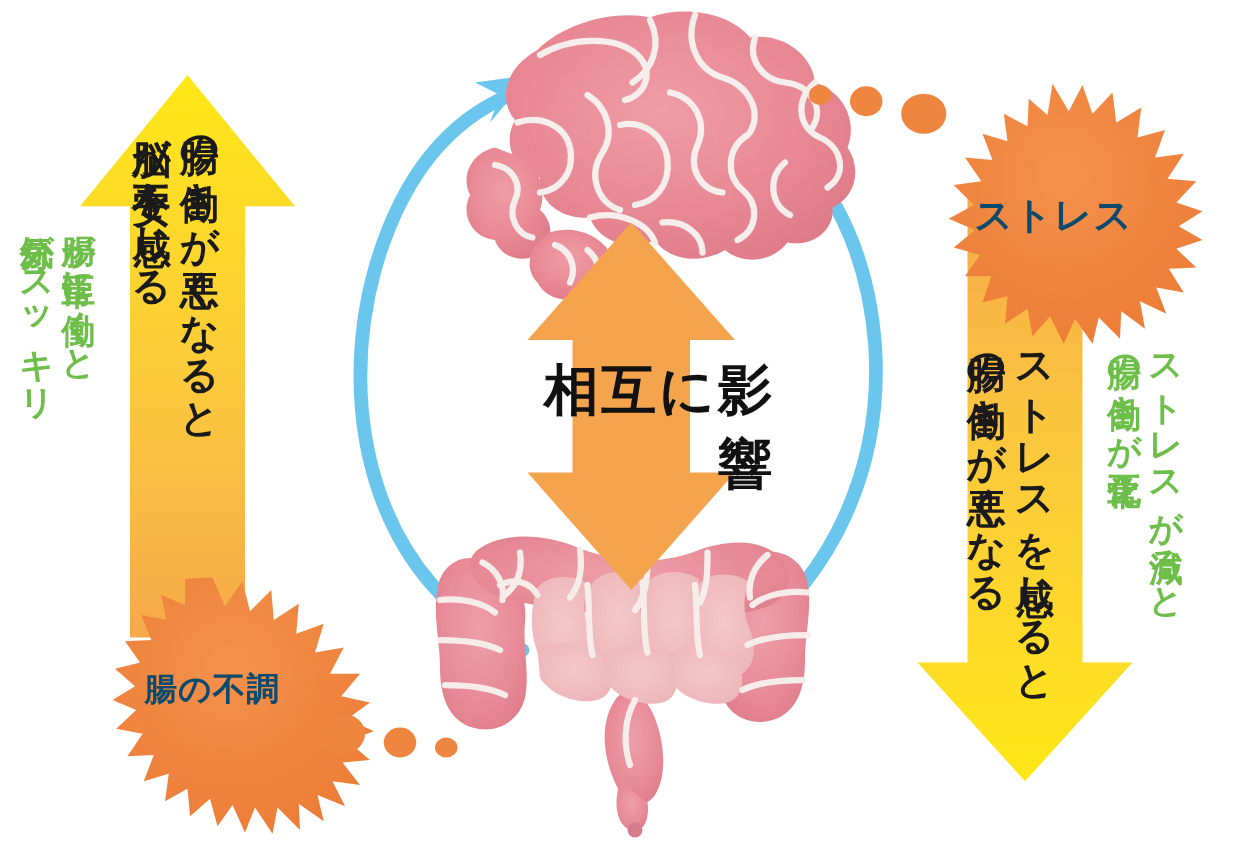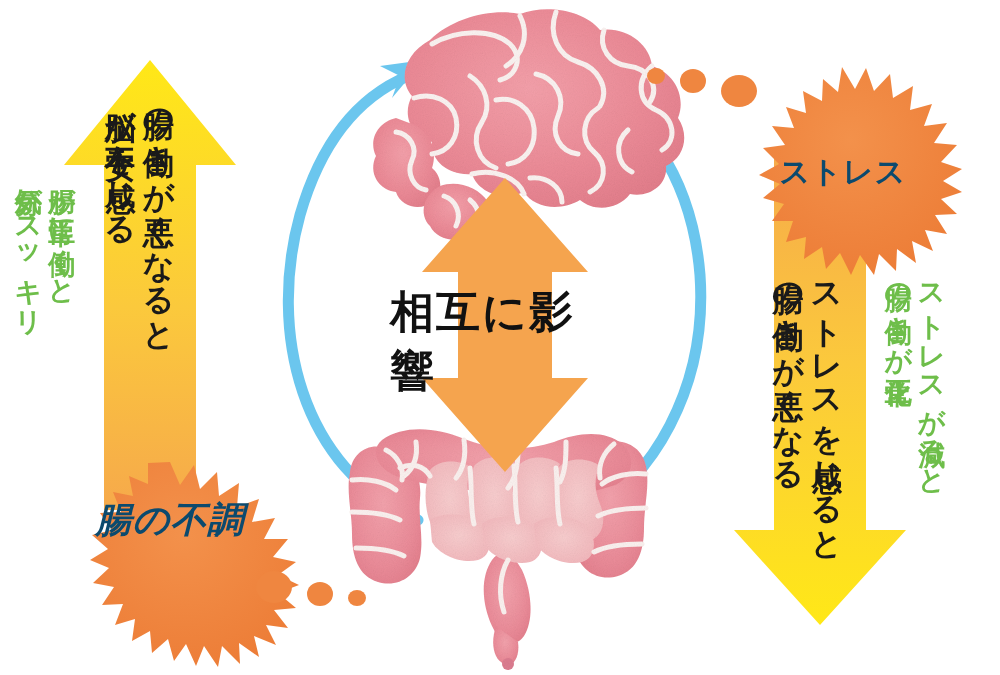--- a/index.html
+++ b/index.html
@@ -40,40 +40,40 @@
     line-height: 1.05;
     white-space: nowrap;
   }
 
   
   #center-label {
     position: absolute;
     left: 390px;
     top: 283px;
     width: 230px;
-    text-align: left;
+    text-align: right;
     font-size: 44px;
     font-weight: bold;
     color: #111111;
     letter-spacing: 2px;
     font-family: "DejaVu Sans", "Liberation Sans", sans-serif;
   }
 
   
   .burst-label {
     position: absolute;
     font-weight: bold;
     color: #0c4a6e;
     text-align: center;
     white-space: nowrap;
     font-family: "DejaVu Sans", "Liberation Sans", sans-serif;
   }
   #burst-gut-label {
-    left: 80px; top: 496px; width: 180px;
-    font-size: 36px; letter-spacing: 1px; font-style: italic;
+    left: 80px; top: 534px; width: 180px;
+    font-size: 26px; letter-spacing: 1px;
   }
   #burst-stress-label {
     left: 748px; top: 152px; width: 190px;
     font-size: 30px; letter-spacing: 1px;
   }
 </style>
 </head>
 <body>
 
 <div id="stage">

